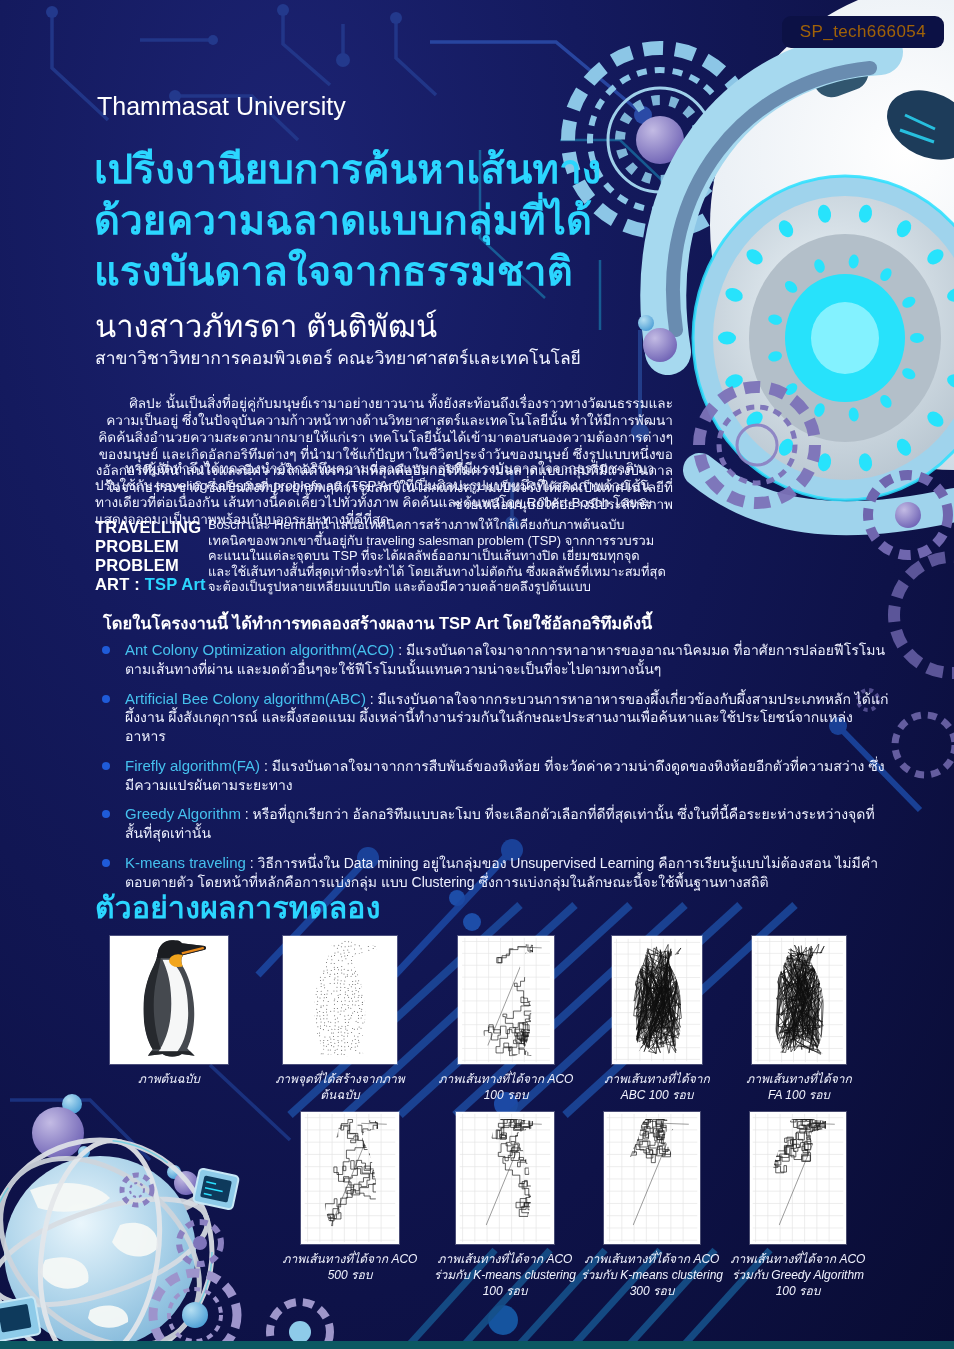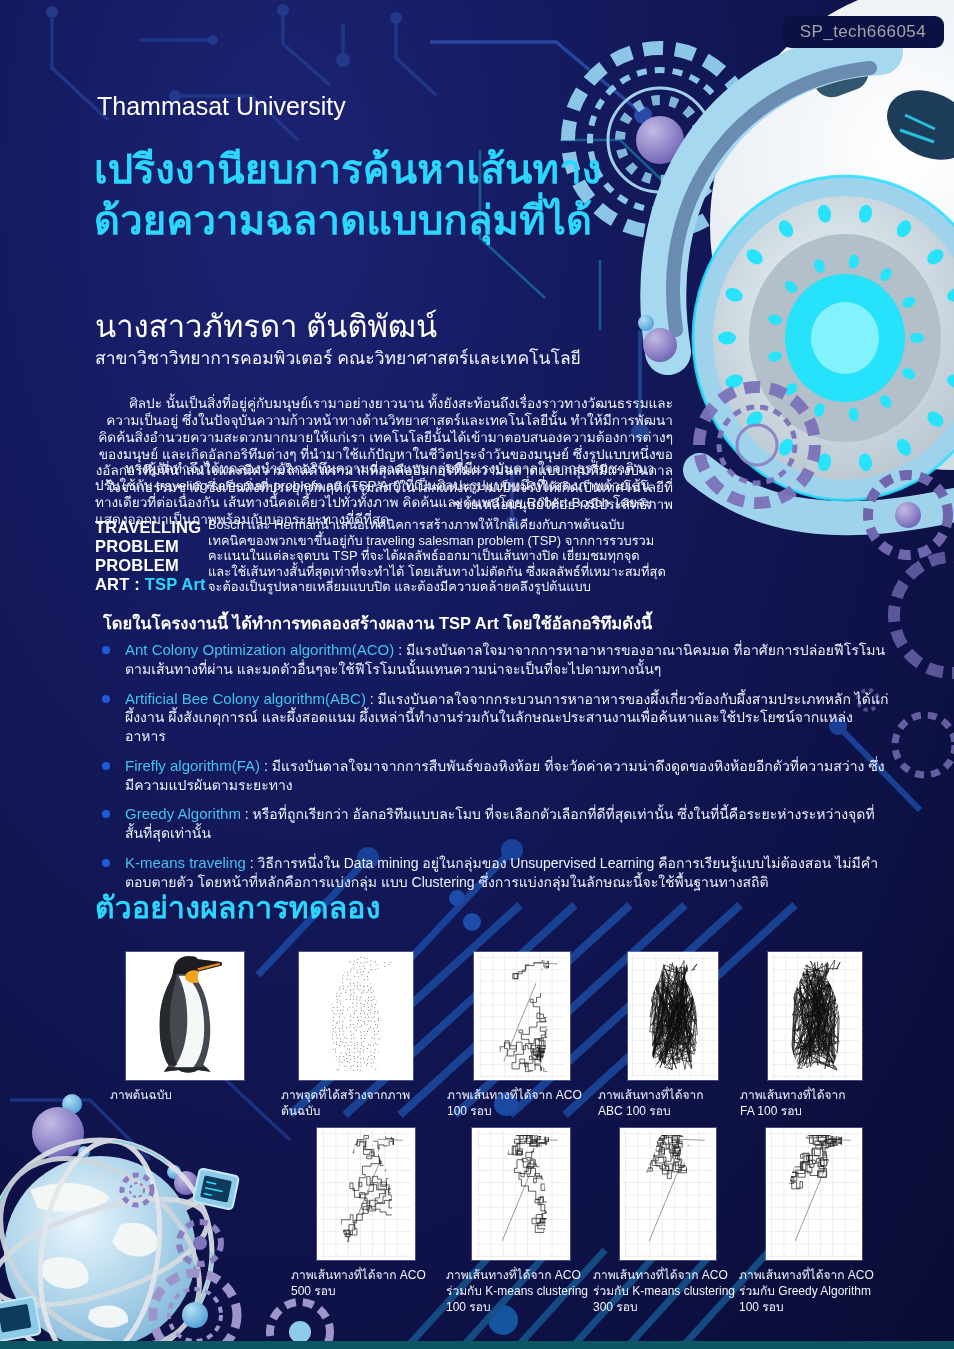--- a/index.html
+++ b/index.html
@@ -4,21 +4,21 @@
 <style>
   html,body{margin:0;padding:0;background:#05071f;}
   .poster{
     position:relative;width:954px;height:1349px;overflow:hidden;
     font-family:"Liberation Sans","DejaVu Sans",sans-serif;color:#eef1ff;
     background:radial-gradient(ellipse at 30% 14%, #1c2373 0%, #141a5e 32%, #0e1248 68%, #090c33 100%);
   }
   .bg{position:absolute;left:0;top:0;pointer-events:none;}
   .badge{
     position:absolute;top:16px;right:10px;background:var(--badge-navy,#0c1145);
-    color:#a3a3a3;font-size:17px;letter-spacing:.4px;padding:6px 18px;border-radius:9px;
+    color:#a16207;font-size:17px;letter-spacing:.4px;padding:6px 18px;border-radius:9px;
   }
   .university{position:absolute;left:97px;top:92px;font-size:25px;font-weight:500;color:#fff;}
   .title{position:absolute;left:94px;top:144px;margin:0;font-size:40px;font-weight:800;
     line-height:1.27;color:var(--accent-cyan,#2bd6ff);letter-spacing:.2px;}
   .title span{display:block;}
   .author{position:absolute;left:95px;top:301px;font-size:31px;font-weight:400;color:#fff;}
   .affil{position:absolute;left:95px;top:344px;font-size:17.5px;color:#f0f3ff;}
   .para{position:absolute;left:95px;width:578px;margin:0;font-size:13.6px;line-height:1.24;
     color:#eef1ff;text-indent:30px;text-align:left;}
   .p1{top:396px;text-align:right;}
@@ -32,21 +32,21 @@
     line-height:1.21;color:#eef1ff;}
   .exp-intro{position:absolute;left:95px;top:602px;margin:8px;font-size:16.5px;font-weight:800;color:#fff;}
   .algos{position:absolute;left:98px;top:640px;width:792px;margin:0;padding:0;list-style:none;}
   .algos li{position:relative;padding-left:27px;margin-bottom:10px;font-size:14px;line-height:1.33;}
   .algos .dot{position:absolute;left:4px;top:6px;width:8px;height:8px;border-radius:50%;
     background:var(--bullet-blue,#1f5bd8);}
   .algos .aname{color:var(--accent-blue,#45c1ee);font-size:15px;}
   .algos .adesc{color:#eef1ff;}
   .results-heading{position:absolute;left:95px;top:884px;margin:0;font-size:30px;font-weight:800;
     color:var(--accent-cyan,#2bd6ff);letter-spacing:.3px;}
-  figure.cell{position:absolute;width:150px;margin:16px;text-align:left;}
+  figure.cell{position:absolute;width:150px;margin:0;text-align:center;font-style:italic;}
   .row1{top:936px;}
   .row2{top:1112px;}
   .c1{left:94px;}  .c2{left:265px;} .c3{left:431px;} .c4{left:582px;} .c5{left:724px;}
   .c6{left:275px;} .c7{left:430px;} .c8{left:577px;} .c9{left:723px;}
   .shot{background:#fff;height:128px;margin:0 auto;box-shadow:0 0 0 1px rgba(255,255,255,.25);}
   .row2 .shot{height:132px;}
   .c1 .shot{width:118px;} .c2 .shot{width:114px;} .c3 .shot{width:96px;}
   .c4 .shot{width:90px;}  .c5 .shot{width:94px;}  .c6 .shot{width:98px;}
   .c7 .shot{width:98px;}  .c8 .shot{width:96px;}  .c9 .shot{width:96px;}
   .cap{margin-top:8px;font-size:12px;line-height:1.32;color:#f2f4ff;}
@@ -268,20 +268,21 @@
       <circle cx="300" cy="1332" r="11" fill="#8ecbe9" stroke="none"></circle>
     </g>
   </svg>
 
   <div class="badge">SP_tech666054</div>
   <div class="university">Thammasat University</div>
 
   <h1 class="title">
     <span>เปรีงงานียบการค้นหาเส้นทาง</span>
     <span>ด้วยความฉลาดแบบกลุ่มที่ได้</span>
+    <span>แรงบันดาลใจจากธรรมชาติ</span>
   </h1>
 
   <div class="author">นางสาวภัทรดา ตันติพัฒน์</div>
   <div class="affil">สาขาวิชาวิทยาการคอมพิวเตอร์ คณะวิทยาศาสตร์และเทคโนโลยี</div>
 
   <p class="para p1">ศิลปะ นั้นเป็นสิ่งที่อยู่คู่กับมนุษย์เรามาอย่างยาวนาน ทั้งยังสะท้อนถึงเรื่องราวทางวัฒนธรรมและความเป็นอยู่ ซึ่งในปัจจุบันความก้าวหน้าทางด้านวิทยาศาสตร์และเทคโนโลยีนั้น ทำให้มีการพัฒนาคิดค้นสิ่งอำนวยความสะดวกมากมายให้แก่เรา เทคโนโลยีนั้นได้เข้ามาตอบสนองความต้องการต่างๆ ของมนุษย์ และเกิดอัลกอริทึมต่างๆ ที่นำมาใช้แก้ปัญหาในชีวิตประจำวันของมนุษย์ ซึ่งรูปแบบหนึ่งของอัลกอริทึมที่น่าสนใจและมีความใกล้ตัวเรามากที่สุดคืออัลกอริทึมความฉลาดแบบกลุ่มที่มีแรงบันดาลใจจากธรรมชาติ ซึ่งเป็นสิ่งที่ประยุกต์พฤติกรรมสัตว์ในโลกแห่งความเป็นจริงให้เกิดเป็นเทคโนโลยีที่ช่วยเหลือมนุษย์ได้อย่างมีประสิทธิภาพ</p>
   <p class="para p2">ทางผู้จัดทำจึงได้ทดลองนำอัลกอริทึมความฉลาดแบบกลุ่มที่มีแรงบันดาลใจจากธรรมชาติ มาปรับใช้กับ traveling salesman problem art (TSP Art) ที่เป็นศิลปะรูปแบบหนึ่งที่แสดงภาพด้วยเส้นทางเดียวที่ต่อเนื่องกัน เส้นทางนี้คดเคี้ยวไปทั่วทั้งภาพ คิดค้นและค้นพบโดย Robert Bosch โดยจะแสดงออกมาเป็นภาพพร้อมกับบอกระยะทางที่ดีที่สุด</p>
 
   <div class="tsp-head">
     <span class="line">TRAVELLING</span>

